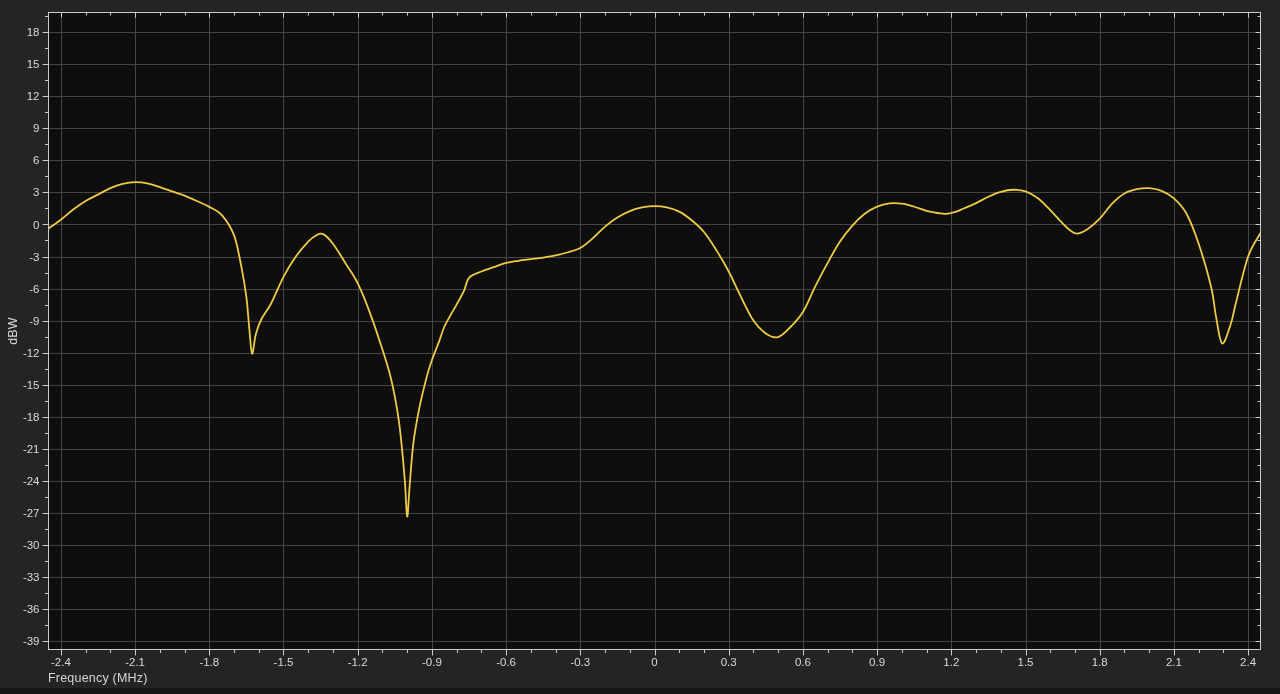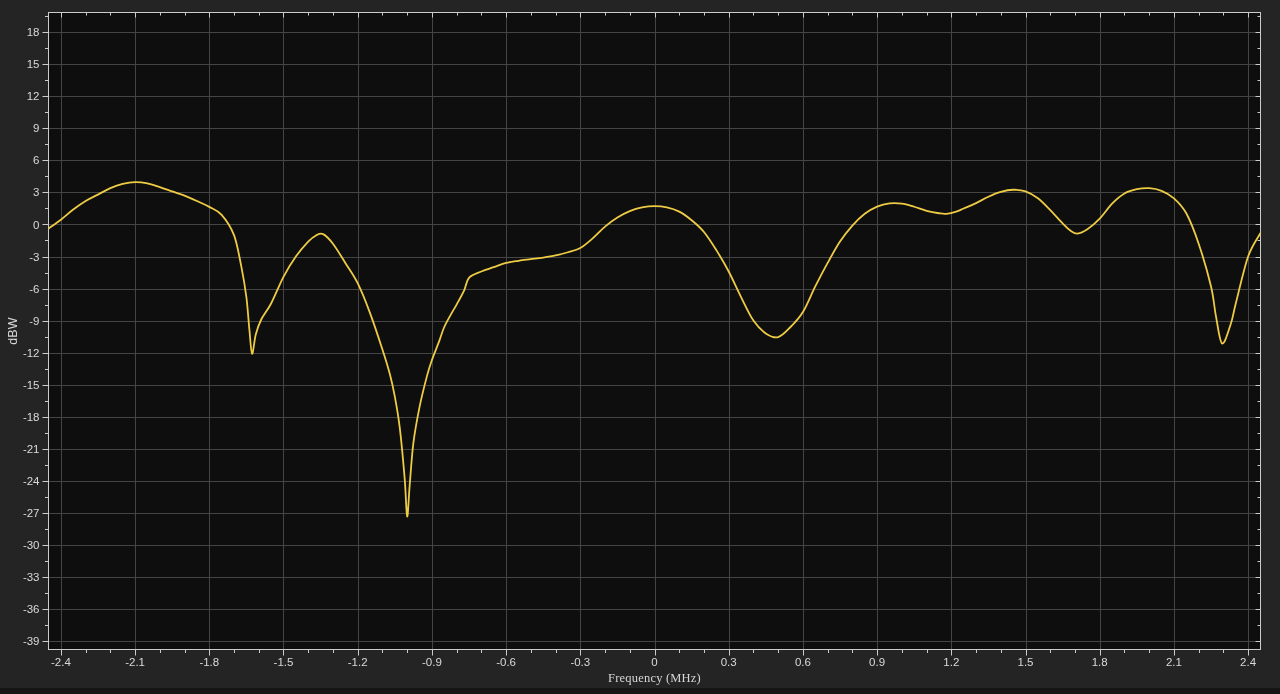--- a/index.html
+++ b/index.html
@@ -1,20 +1,20 @@
 <!DOCTYPE html>
 <html><head>
 <meta charset="utf-8">
 <style>
   html,body{margin:0;padding:0;background:#242424;}
   body{width:1280px;height:694px;overflow:hidden;font-family:"Liberation Sans",sans-serif;}
   .stage{position:relative;width:1280px;height:694px;background:#242424;}
   svg{position:absolute;left:0;top:0;display:block;}
   .axis-title{position:absolute;color:#d6d6d6;font-size:12.5px;letter-spacing:0.2px;}
-  .xlabel{left:48px;top:671px;width:1213px;text-align:center;font-family:Liberation Serif, serif;}
+  .xlabel{left:48px;top:671px;width:1213px;}
   .ylabel{left:13px;top:331px;transform:translate(-50%,-50%) rotate(-90deg);transform-origin:center;white-space:nowrap;}
   .bottom-edge{position:absolute;left:0;bottom:0;width:1280px;height:6px;background:#161616;}
 </style>
 </head>
 <body>
 
 <div class="stage">
   <svg id="chart" width="1280" height="694" viewBox="0 0 1280 694">
       <rect x="48.5" y="12.5" width="1212" height="637" fill="#0e0e0e"></rect>
       <g stroke="#454545" stroke-width="1">

